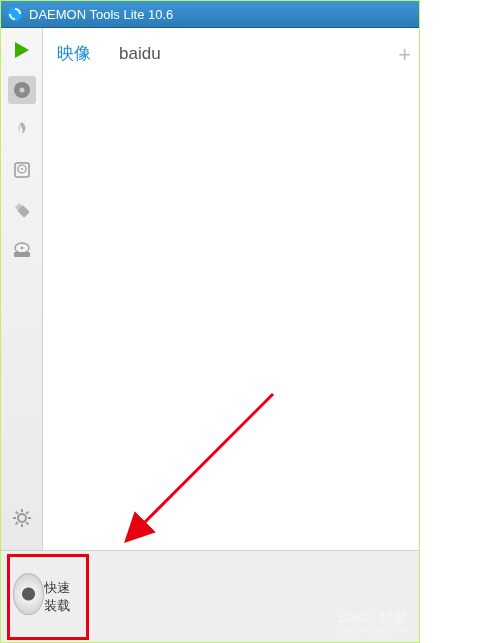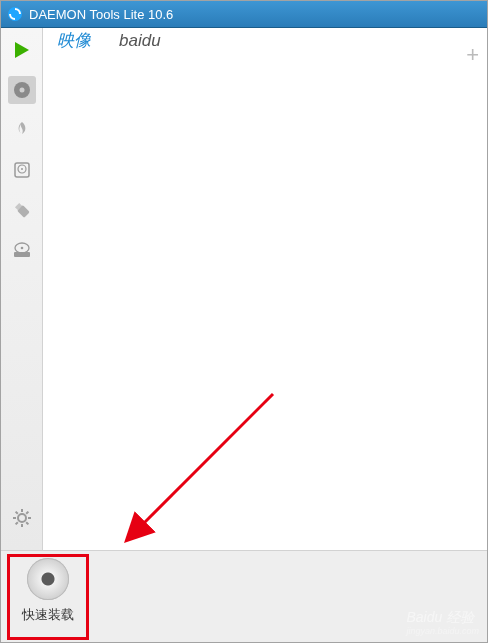--- a/index.html
+++ b/index.html
@@ -1,19 +1,19 @@
 <!DOCTYPE html>
 <html><head>
 <meta charset="utf-8">
 <style>
   * { box-sizing: border-box; margin: 0; padding: 0; }
   html, body { width: 500px; height: 643px; font-family: "Segoe UI", Tahoma, sans-serif; overflow: hidden; }
   .window {
-    width: 488px; height: 643px;
-    background: #a3a3a3;
+    width: 420px; height: 643px;
+    background: #bef264;
     padding: 1px;
     display: flex; flex-direction: column;
   }
   .titlebar {
     height: 26px;
     background: linear-gradient(#3e96d4, #2a7cb8);
     display: flex; align-items: center;
     padding: 0 6px;
     color: #fff;
     font-size: 13px;
@@ -56,24 +56,23 @@
   .sidebar .spacer { flex: 1; }
   .sidebar .sb-bottom { margin-bottom: 18px; }
   .main {
     flex: 1;
     position: relative;
     background: #fff;
   }
   .tabs {
     display: flex;
     align-items: center;
-    padding: 1px 14px 0 14px;
+    padding: 14px 14px 0 14px;
     font-size: 17px;
     gap: 28px;
-    font-style: italic;
   }
   .tab { color: #555; cursor: pointer; }
   .tab.active { color: #1f8ad4; }
   .plus {
     position: absolute;
     top: 14px; right: 8px;
     color: #bbb;
     font-size: 22px;
     font-weight: 200;
     cursor: pointer;
@@ -95,22 +94,23 @@
     border-top: 1px solid #d2d2d2;
     display: flex;
     align-items: center;
     padding-left: 12px;
     position: relative;
   }
   .footer-item {
     width: 70px;
     height: 78px;
     display: flex;
-    flex-direction: column;
-    align-items: center;
+    flex-direction: row;
+    align-items: center;
+    justify-content: center;
     cursor: pointer;
   }
   .footer-item .disc {
     width: 42px; height: 42px;
     border-radius: 50%;
     background: radial-gradient(circle, #5a5a5a 0 6px, #f0f0f0 7px, #d2d2d2 20px, #bdbdbd 21px);
     margin-bottom: 6px;
     box-shadow: 0 0 0 1px #bbb inset;
   }
   .footer-item .lbl {

